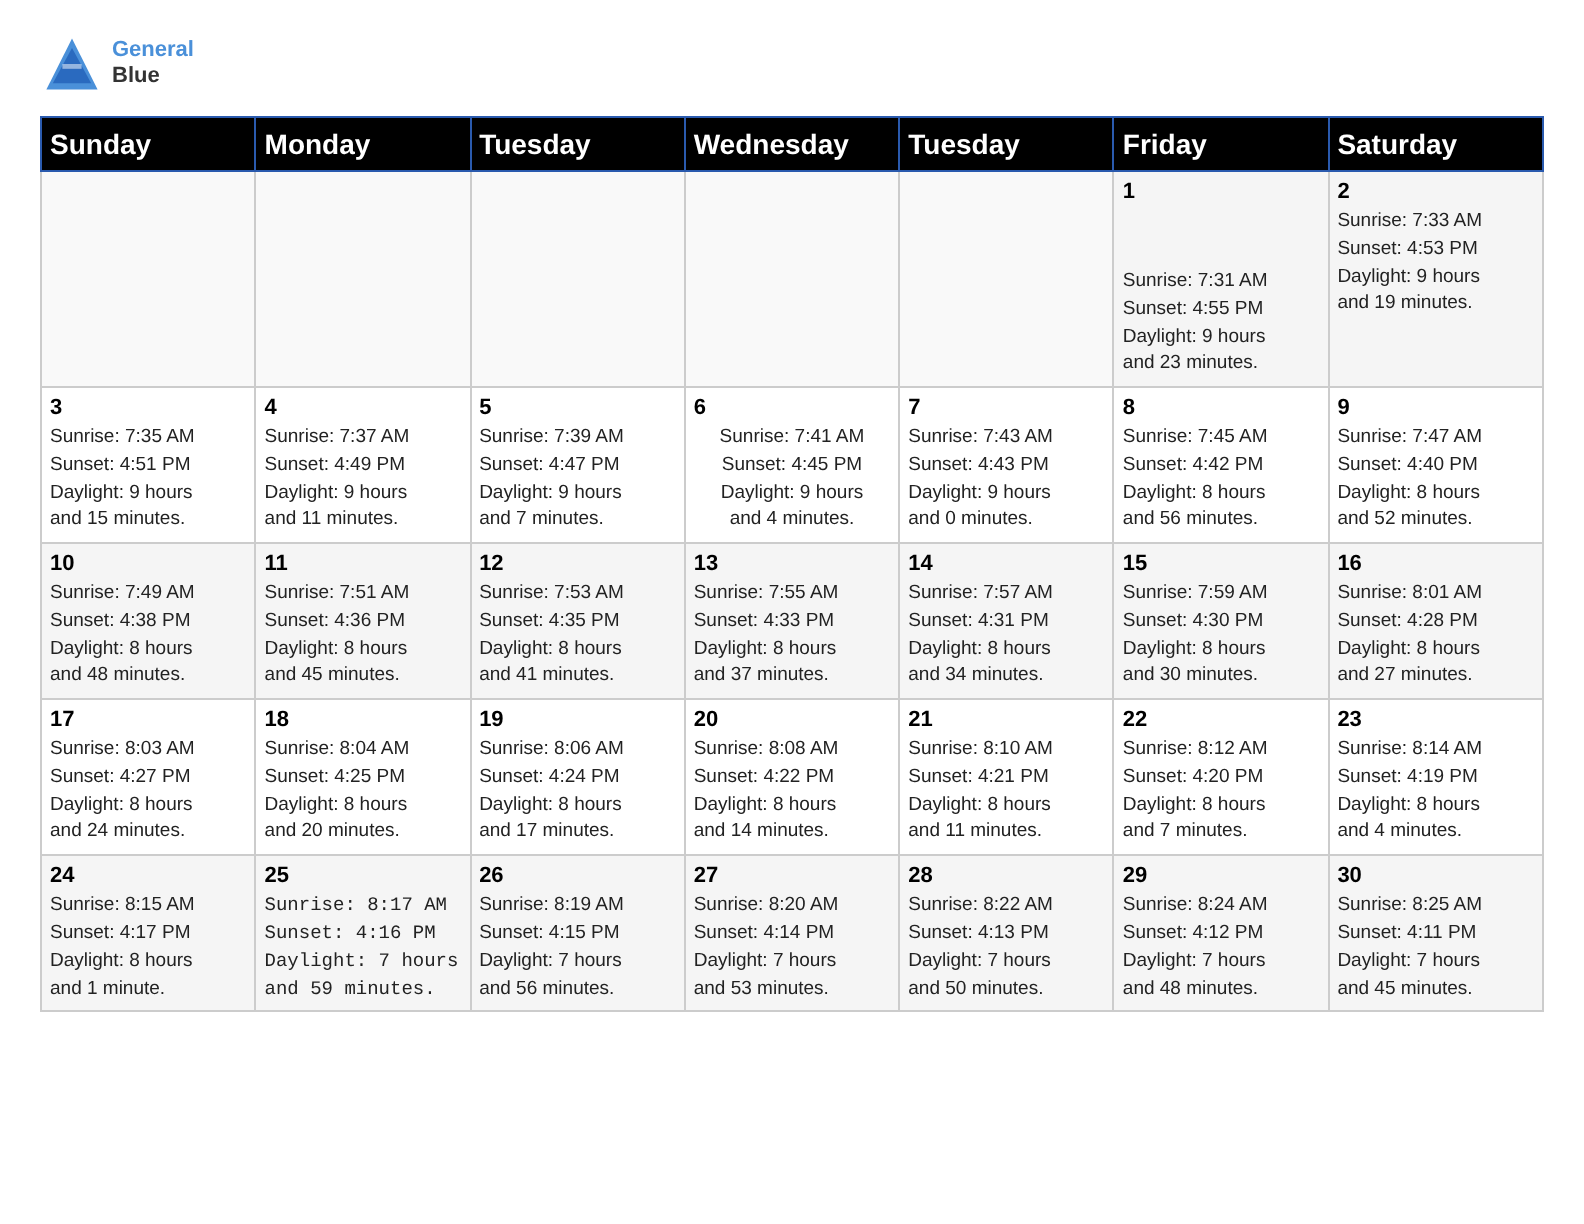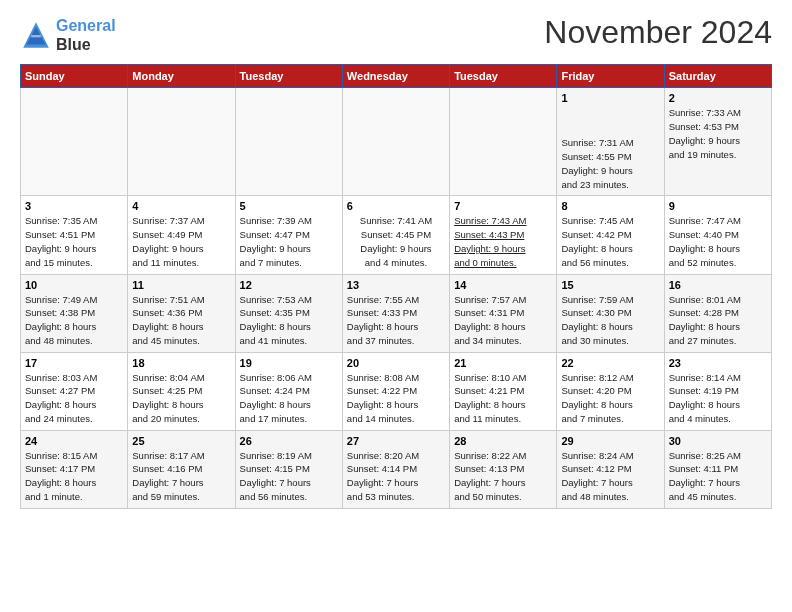--- a/index.html
+++ b/index.html
@@ -42,25 +42,25 @@
       font-size: 14px;
       color: #555;
       margin-top: 2px;
     }
     .calendar {
       width: 100%;
       border-collapse: collapse;
       font-size: 10px;
     }
     .calendar thead tr th {
-      background: #b91c1c;
+      background: #000000;
       color: #fff;
       padding: 5px 4px;
       text-align: left;
-      font-size: 11px;
+      font-size: 14px;
       font-weight: bold;
       border: 1px solid #2a5aae;
     }
     .calendar tbody tr td {
       border: 1px solid #ccc;
       vertical-align: top;
       padding: 4px 4px;
       width: calc(100% / 7);
       min-height: 72px;
       background: #fff;
@@ -91,28 +91,27 @@
 
 <div class="container">
   <div class="header">
     <div class="logo">
       <svg class="logo-icon" viewBox="0 0 40 40">
         <polygon points="20,4 36,36 4,36" fill="#4a90d9"></polygon>
         <polygon points="20,10 32,32 8,32" fill="#2a6abf"></polygon>
         <rect x="14" y="20" width="12" height="3" fill="#fff" opacity="0.5"></rect>
       </svg>
       <div>
-        <div style="font-size:16px;font-weight:bold;color:#333;line-height:1.2">
+        <div style="font-size:11px;font-weight:bold;color:#333;line-height:1.2">
           <span style="color:#4a90d9">General</span><br>
           <span>Blue</span>
         </div>
       </div>
     </div>
     <div class="title-area">
-      <div class="month-title">November 2024</div>
     </div>
   </div>
 
   <table class="calendar">
     <thead>
       <tr>
       <th>Sunday</th>
           <th>Monday</th>
           <th>Tuesday</th>
           <th>Wednesday</th>
@@ -167,21 +166,21 @@
           </td>
           <td>
             <span class="day-num">6</span>
             <div class="day-info" style="white-space: pre-line; text-align: center;">Sunrise: 7:41 AM
 Sunset: 4:45 PM
 Daylight: 9 hours
 and 4 minutes.</div>
           </td>
           <td>
             <span class="day-num">7</span>
-            <div class="day-info" style="white-space: pre-line; text-decoration: underline;">Sunrise: 7:43 AM
+            <div class="day-info" style="white-space: pre-line;">Sunrise: 7:43 AM
 Sunset: 4:43 PM
 Daylight: 9 hours
 and 0 minutes.</div>
           </td>
           <td>
             <span class="day-num">8</span>
             <div class="day-info" style="white-space: pre-line;">Sunrise: 7:45 AM
 Sunset: 4:42 PM
 Daylight: 8 hours
 and 56 minutes.</div>
@@ -299,21 +298,21 @@
         <tr>
           <td>
             <span class="day-num">24</span>
             <div class="day-info" style="white-space: pre-line;">Sunrise: 8:15 AM
 Sunset: 4:17 PM
 Daylight: 8 hours
 and 1 minute.</div>
           </td>
           <td>
             <span class="day-num">25</span>
-            <div class="day-info" style="white-space: pre-line;">Sunrise: 8:17 AM
+            <div class="day-info" style="white-space: pre-line; font-family: Liberation Mono, monospace;">Sunrise: 8:17 AM
 Sunset: 4:16 PM
 Daylight: 7 hours
 and 59 minutes.</div>
           </td>
           <td>
             <span class="day-num">26</span>
             <div class="day-info" style="white-space: pre-line;">Sunrise: 8:19 AM
 Sunset: 4:15 PM
 Daylight: 7 hours
 and 56 minutes.</div>

